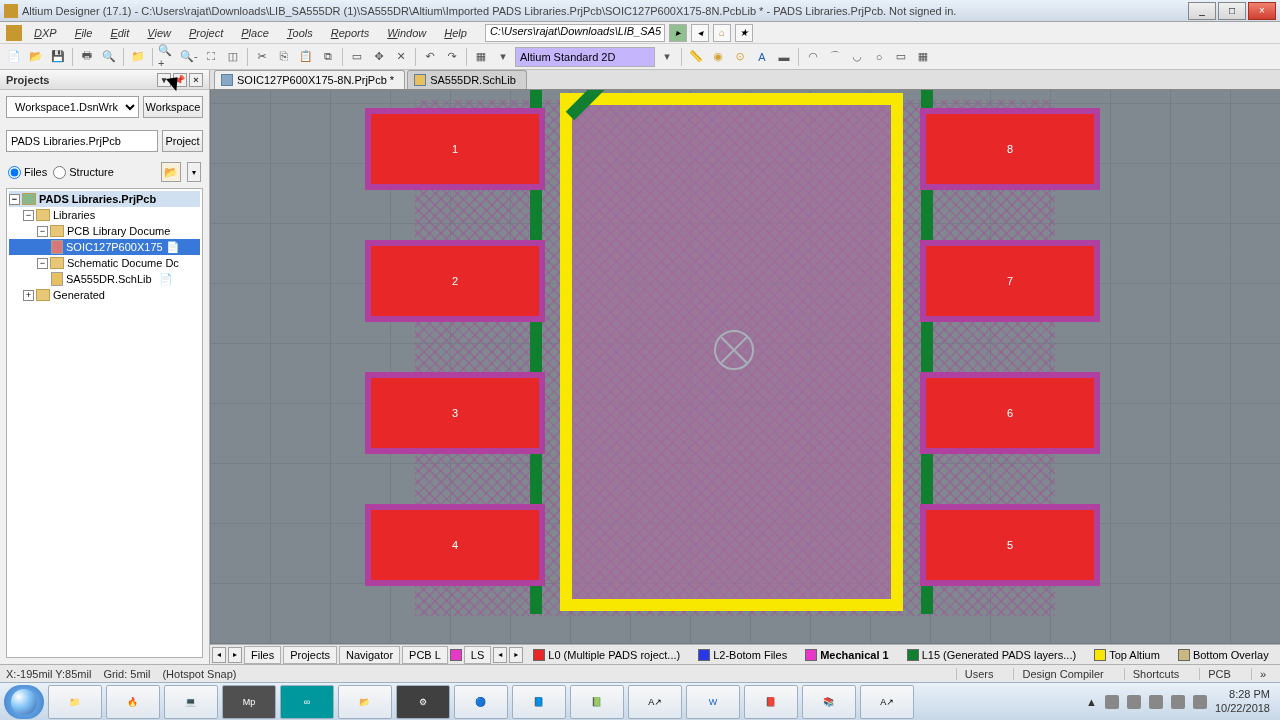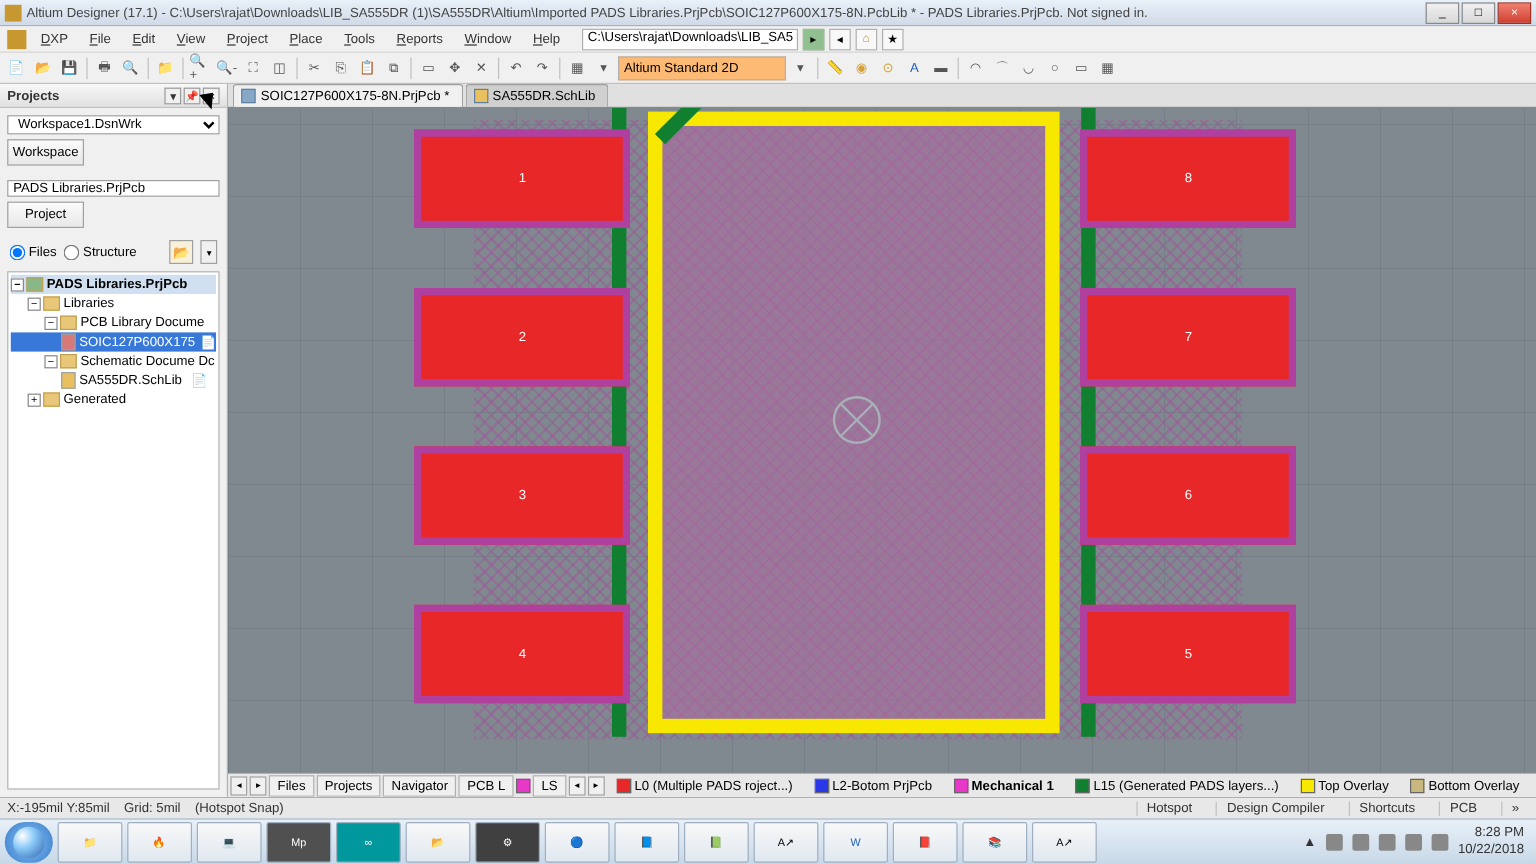--- a/index.html
+++ b/index.html
@@ -5,40 +5,40 @@
 * { margin: 0; padding: 0; box-sizing: border-box; font-family: Tahoma, Arial, sans-serif; font-size: 11px; }
 body { width: 1280px; height: 720px; overflow: hidden; background: #fff; position: relative; }
 
 .titlebar { height: 22px; background: linear-gradient(#e8f0f8, #d0dae8); display: flex; align-items: center; padding: 0 4px; border-bottom: 1px solid #a0a0a0; }
 .titlebar .app-icon { width: 14px; height: 14px; background: #c89830; margin-right: 4px; }
 .titlebar .title-text { flex: 1; color: #444; white-space: nowrap; overflow: hidden; }
 .window-controls { display: flex; gap: 2px; }
 .window-controls button { width: 28px; height: 18px; border: 1px solid #888; background: linear-gradient(#f0f0f0,#d8d8d8); font-size: 10px; cursor: pointer; }
 .window-controls button.close-btn { background: linear-gradient(#f08070,#d04030); color: #fff; border-color: #a03020; }
 
-.menubar { height: 22px; background: #f0f0f0; display: flex; align-items: center; padding: 0 6px; border-bottom: 1px solid #d0d0d0; gap: 2px; }
+.menubar { height: 22px; background: #f0f0f0; display: flex; align-items: center; padding: 0 6px; border-bottom: 1px solid #d0d0d0; gap: 2px; font-style: italic; }
 .menubar .dxp-btn { width: 16px; height: 16px; background: #c89830; margin-right: 2px; }
 .menubar .menu-item { padding: 2px 8px; color: #333; cursor: pointer; }
 .menubar .menu-item .u { text-decoration: underline; }
 .menubar .path-box { margin-left: 8px; width: 180px; height: 18px; border: 1px solid #b0b0b0; background: #fff; padding: 0 4px; overflow: hidden; white-space: nowrap; }
 .menubar .nav-btn { width: 18px; height: 18px; border: 1px solid #b0b0b0; background: #f8f8f8; margin-left: 2px; display: flex; align-items: center; justify-content: center; font-size: 10px; }
 
 .toolbar { height: 26px; background: #f0f0f0; display: flex; align-items: center; padding: 0 4px; border-bottom: 1px solid #c0c0c0; gap: 2px; }
 .toolbar .tb-btn { width: 20px; height: 20px; border: 1px solid transparent; display: flex; align-items: center; justify-content: center; color: #555; cursor: pointer; }
 .toolbar .tb-sep { width: 1px; height: 18px; background: #c0c0c0; margin: 0 2px; }
-.toolbar .view-mode { width: 140px; height: 20px; border: 1px solid #b0b0b0; background: #fdba74; padding: 0 4px; display: flex; align-items: center; }
+.toolbar .view-mode { width: 140px; height: 20px; border: 1px solid #b0b0b0; background: #c4b5fd; padding: 0 4px; display: flex; align-items: center; }
 
 .main-area { display: flex; height: 594px; }
 
 .projects-panel { width: 210px; background: #f0f0f0; border-right: 1px solid #b0b0b0; display: flex; flex-direction: column; }
 .projects-header { height: 20px; background: linear-gradient(#f8f8f8,#e0e0e0); border-bottom: 1px solid #c0c0c0; display: flex; align-items: center; padding: 0 6px; font-weight: bold; color: #333; }
 .projects-header .spacer { flex: 1; }
 .projects-header .panel-btn { width: 14px; height: 14px; margin-left: 2px; border: 1px solid #999; background: #f0f0f0; font-size: 9px; display: flex; align-items: center; justify-content: center; cursor: pointer; }
 
-.workspace-row { display: flex; padding: 6px; gap: 4px; flex-direction: column; }
+.workspace-row { display: flex; padding: 6px; gap: 4px; }
 .workspace-row select, .workspace-row input.ws-name { flex: 1; height: 22px; border: 1px solid #a0a0a0; background: #fff; padding: 0 4px; }
 .workspace-row button { width: 64px; height: 22px; border: 1px solid #a0a0a0; background: linear-gradient(#fafafa,#e8e8e8); cursor: pointer; }
 
 .radio-row { display: flex; align-items: center; padding: 4px 8px; gap: 6px; }
 .radio-row label { display: flex; align-items: center; gap: 3px; cursor: pointer; }
 .radio-row .spacer { flex: 1; }
 .radio-row .filter-btn { width: 20px; height: 20px; border: 1px solid #a0a0a0; background: #f8f0d8; cursor: pointer; }
 .radio-row .arrow-btn { width: 14px; height: 20px; border: 1px solid #a0a0a0; background: #f0f0f0; cursor: pointer; font-size: 8px; }
 
 .tree { flex: 1; background: #fff; border: 1px solid #b0b0b0; margin: 2px 6px 6px 6px; overflow: auto; padding: 2px; }
@@ -318,51 +318,51 @@
       <div class="swatch" style="background:#e838c8;"></div>
       <div class="btab">LS</div>
       <div class="nav-arrow">◂</div>
       <div class="nav-arrow">▸</div>
       <div class="layer-item">
           <span class="swatch" style="background:#e82828;"></span>
           <span>L0 (Multiple PADS roject...)</span>
         </div>
       <div class="layer-item">
           <span class="swatch" style="background:#2838e8;"></span>
-          <span>L2-Botom PrjPcb</span>
+          <span>L2-Botom Files</span>
         </div>
       <div class="layer-item active">
           <span class="swatch" style="background:#e838c8;"></span>
           <span>Mechanical 1</span>
         </div>
       <div class="layer-item">
           <span class="swatch" style="background:#108030;"></span>
           <span>L15 (Generated PADS layers...)</span>
         </div>
       <div class="layer-item">
           <span class="swatch" style="background:#f8e800;"></span>
-          <span>Top Overlay</span>
+          <span>Top Altium</span>
         </div>
       <div class="layer-item">
           <span class="swatch" style="background:#c8b880;"></span>
           <span>Bottom Overlay</span>
         </div>
       <div class="layer-item"></div>
 
     </div>
   </div>
 
 </div>
 
 <div class="statusbar">
   <span>X:-195mil Y:85mil</span>
   <span>Grid: 5mil</span>
   <span>(Hotspot Snap)</span>
   <span class="spacer"></span>
-  <span class="sb-item">Hotspot</span>
+  <span class="sb-item">Users</span>
   <span class="sb-item">Design Compiler</span>
   <span class="sb-item">Shortcuts</span>
   <span class="sb-item">PCB</span>
   <span class="sb-item">»</span>
 </div>
 
 <div class="taskbar">
   <div class="start-btn">
       <div class="orb"></div>
     </div>

